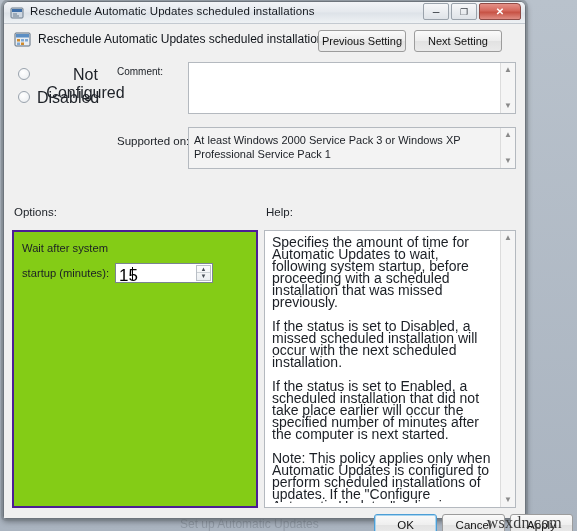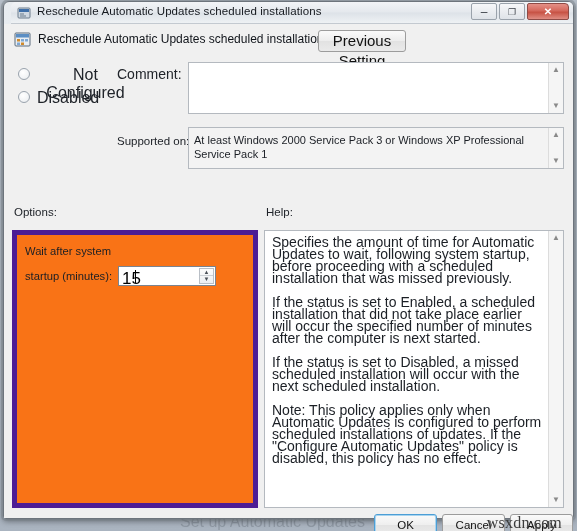--- a/index.html
+++ b/index.html
@@ -11,34 +11,33 @@
     font-family: "Liberation Sans", sans-serif;
   }
 
   
   #backdrop {
     position: absolute; left: 0; top: 0; width: 577px; height: 531px;
     background: linear-gradient(#b9c2cc, #aab4c0);
   }
   #backdrop-row {
     position: absolute; left: 180px; bottom: 0px;
-    font-size: 16px; color: #7b848f; opacity: .55;
+    font-size: 12px; color: #7b848f; opacity: .55;
     white-space: nowrap;
   }
 
   
   #window {
     position: absolute; left: 3px; top: 1px;
-    width: 571px; height: 518px;
+    width: 523px; height: 518px;
     background: linear-gradient(180deg,#e8ecf0 0%, #dfe4ea 100%);
     border: 1px solid #6d747c;
     border-radius: 6px 6px 3px 3px;
     box-shadow: 0 0 0 2px rgba(120,128,136,.45),
                 0 2px 6px rgba(0,0,0,.45);
-    padding-left: 7px;
   }
 
   
   #titlebar {
     position: relative;
     height: 22px;
     background: linear-gradient(180deg,#f2f4f7 0%, #e4e8ed 48%, #dde2e8 52%, #eef1f4 100%);
     border-radius: 5px 5px 0 0;
     border-bottom: 1px solid #c3c9d0;
   }
@@ -86,21 +85,21 @@
   #header-icon { position: absolute; left: 4px; top: 3px; width: 17px; height: 17px; }
   #header-title {
     position: absolute; left: 28px; top: 4px;
     font-size: 12px; color: #10141a;
   }
   .navbtn {
     position: absolute; top: 2px; height: 22px;
     background: linear-gradient(180deg,#fafafa 0%,#ededed 48%,#e2e2e2 52%,#eaeaea 100%);
     border: 1px solid #9c9c9c;
     border-radius: 3px;
-    font-size: 15px; color: #111;
+    font-size: 11px; color: #111;
     text-align: center; line-height: 20px;
     cursor: default;
   }
   #btn-prev { left: 308px; width: 88px; }
   #btn-next { left: 404px; width: 88px; }
 
   
   #states { position: absolute; left: 10px; top: 40px; width: 120px; }
   .radio-row { position: relative; height: 23px; }
   .radio-dot {
@@ -113,21 +112,21 @@
     content: ""; position: absolute; left: 3px; top: 3px;
     width: 6px; height: 6px; border-radius: 50%;
     background: radial-gradient(circle at 35% 30%, #6fa8e0, #1f6fb5);
   }
   .radio-label {
     position: absolute; left: 23px; top: 2px;
     font-size: 16px; color: #20242a; text-align: center;
   }
 
   
-  #lbl-comment { position: absolute; left: 113px; top: 42px; font-size: 14px; color: #20242a; }
+  #lbl-comment { position: absolute; left: 113px; top: 42px; font-size: 10px; color: #20242a; }
   #lbl-supported { position: absolute; left: 113px; top: 111px; font-size: 11.5px; color: #20242a; }
 
   .field-box {
     position: absolute;
     background: #ffffff;
     border: 1px solid #b4b9bf;
   }
   #comment-box { left: 184px; top: 38px; right: 9px; height: 52px; }
   #supported-box {
     left: 184px; top: 103px; right: 9px; height: 42px;
@@ -148,21 +147,21 @@
   .vscroll .arrow.up { top: 0; }
   .vscroll .arrow.down { bottom: 0; }
 
   
   #lbl-options { position: absolute; left: 10px; top: 182px; font-size: 11.5px; color: #20242a; }
   #lbl-help { position: absolute; left: 262px; top: 182px; font-size: 11.5px; color: #20242a; }
 
   
   #options-panel {
     position: absolute; left: 8px; top: 206px; width: 246px; height: 278px;
-    background: #f97316; border: 5px solid #4c1d95;
+    background: #84cc16; border: 2px solid #4c1d95;
   }
   #help-panel {
     position: absolute; left: 260px; top: 206px; right: 9px; height: 278px;
     background: #fff; border: 1px solid #b4b9bf;
   }
   #help-text {
     position: absolute; left: 7px; top: 5px; right: 20px; bottom: 4px;
     font-size: 14px; color: #1b1f25; line-height: 12px;
     overflow: hidden;
   }
@@ -252,20 +251,21 @@
         <rect x="1" y="2" width="15" height="13" rx="1" fill="#e9eef3" stroke="#5b6b7c" stroke-width="1"></rect>
         <rect x="2" y="3" width="13" height="3.5" fill="#5b8ec4"></rect>
         <rect x="3" y="8" width="3" height="2.5" fill="#d08a2c"></rect>
         <rect x="7" y="8" width="3" height="2.5" fill="#7fa8d4"></rect>
         <rect x="11" y="8" width="3" height="2.5" fill="#7fa8d4"></rect>
         <rect x="3" y="11.5" width="3" height="2.5" fill="#7fa8d4"></rect>
         <rect x="7" y="11.5" width="3" height="2.5" fill="#d08a2c"></rect>
       </svg>
       <div id="header-title">Reschedule Automatic Updates scheduled installations</div>
       <div class="navbtn" id="btn-prev">Previous Setting</div>
+      <div class="navbtn" id="btn-next">Next Setting</div>
     </div>
 
     <div id="states">
       <div class="radio-row">
         <span class="radio-dot"></span>
         <span class="radio-label">Not Configured</span>
       </div>
       <div class="radio-row">
         <span class="radio-dot"></span>
         <span class="radio-label">Disabled</span>
@@ -301,22 +301,22 @@
         <div id="spin-buttons">
           <div>▲</div>
           <div>▼</div>
         </div>
       </div>
     </div>
 
     <div id="help-panel">
       <div id="help-text">
           <p>Specifies the amount of time for Automatic Updates to wait, following system startup, before proceeding with a scheduled installation that was missed previously.</p>
+          <p>If the status is set to Disabled, a missed scheduled installation will occur with the next scheduled installation.</p>
           <p>If the status is set to Enabled, a scheduled installation that did not take place earlier will occur the specified number of minutes after the computer is next started.</p>
-          <p>If the status is set to Disabled, a missed scheduled installation will occur with the next scheduled installation.</p>
           <p>Note: This policy applies only when Automatic Updates is configured to perform scheduled installations of updates. If the "Configure Automatic Updates" policy is disabled, this policy has no effect.</p>
         </div>
       <div class="vscroll">
         <div class="arrow up">▲</div>
         <div class="arrow down">▼</div>
       </div>
     </div>
 
     <div class="footbtn" id="btn-ok">OK</div>
     <div class="footbtn" id="btn-cancel">Cancel</div>

